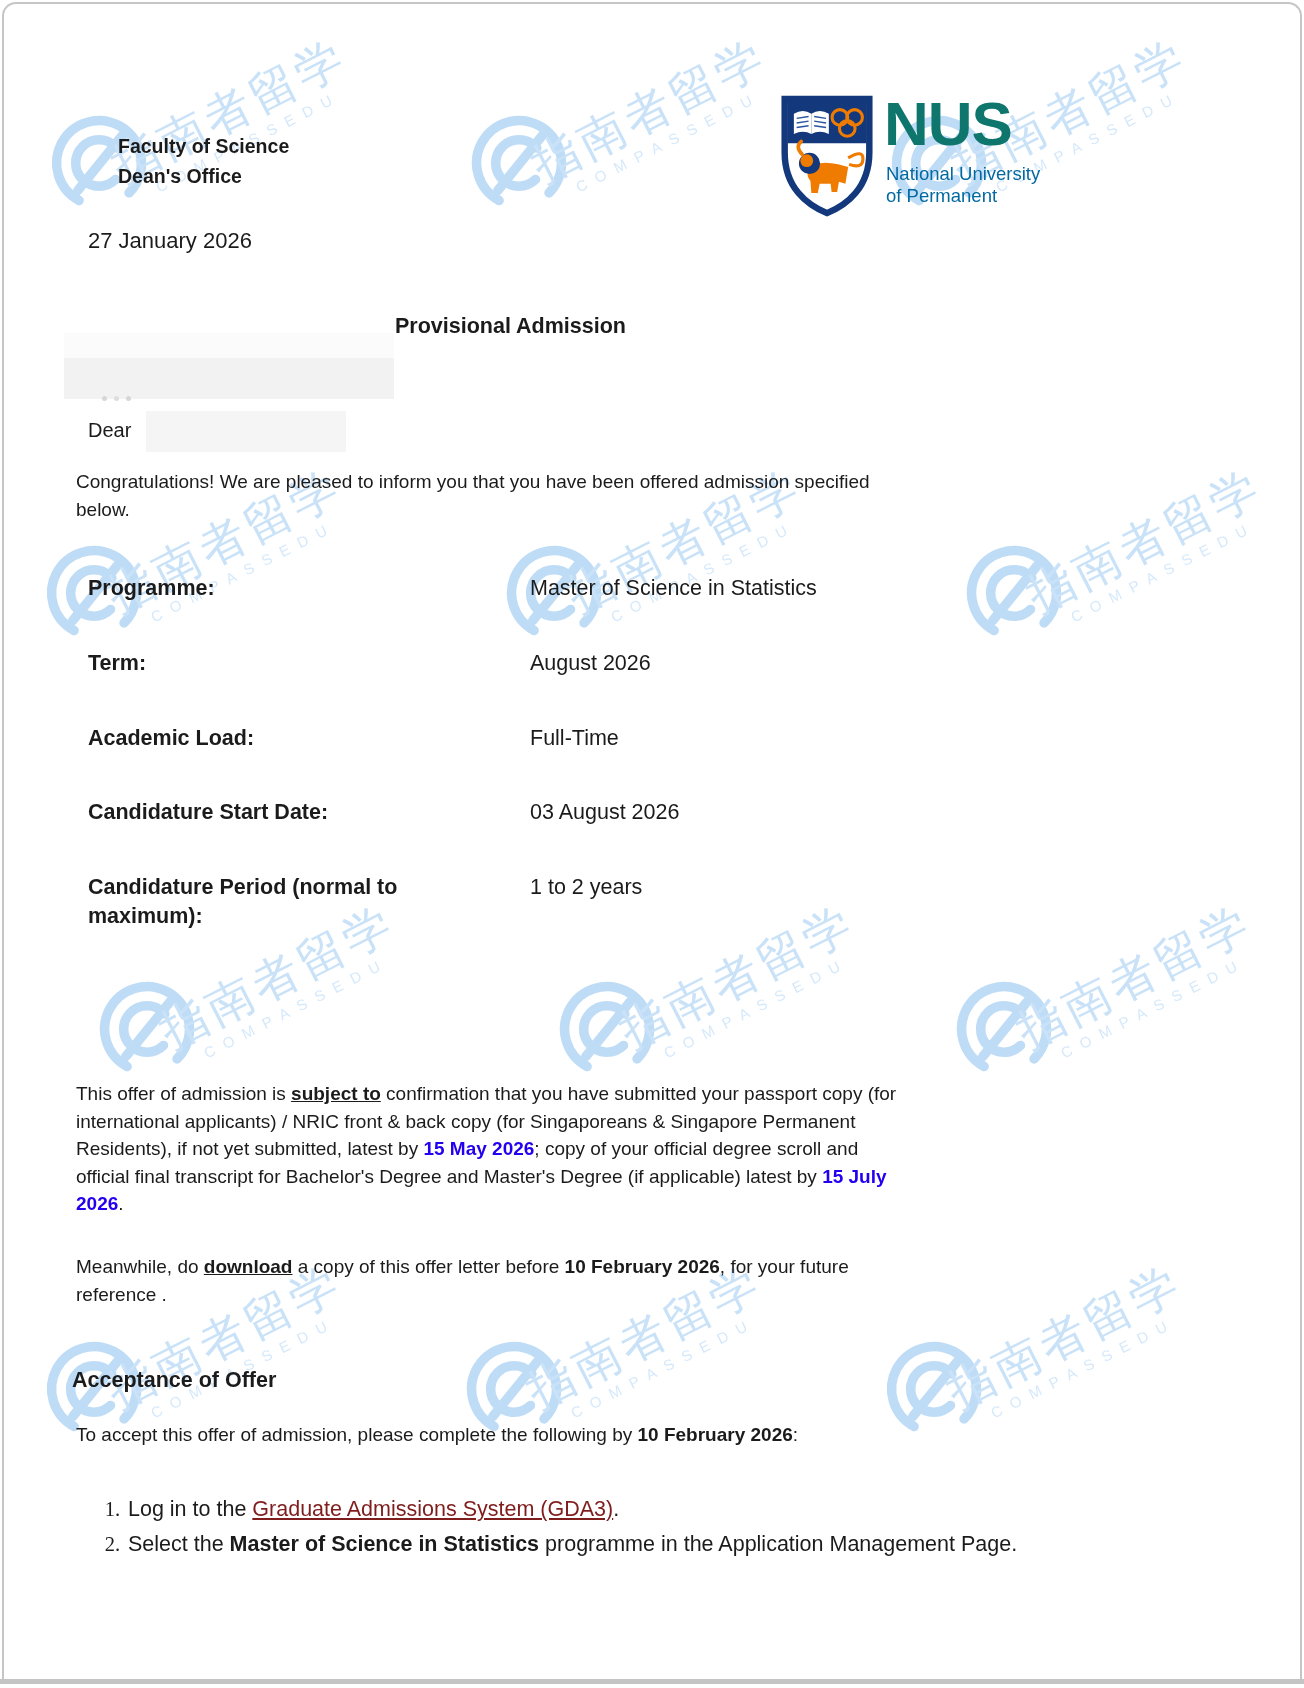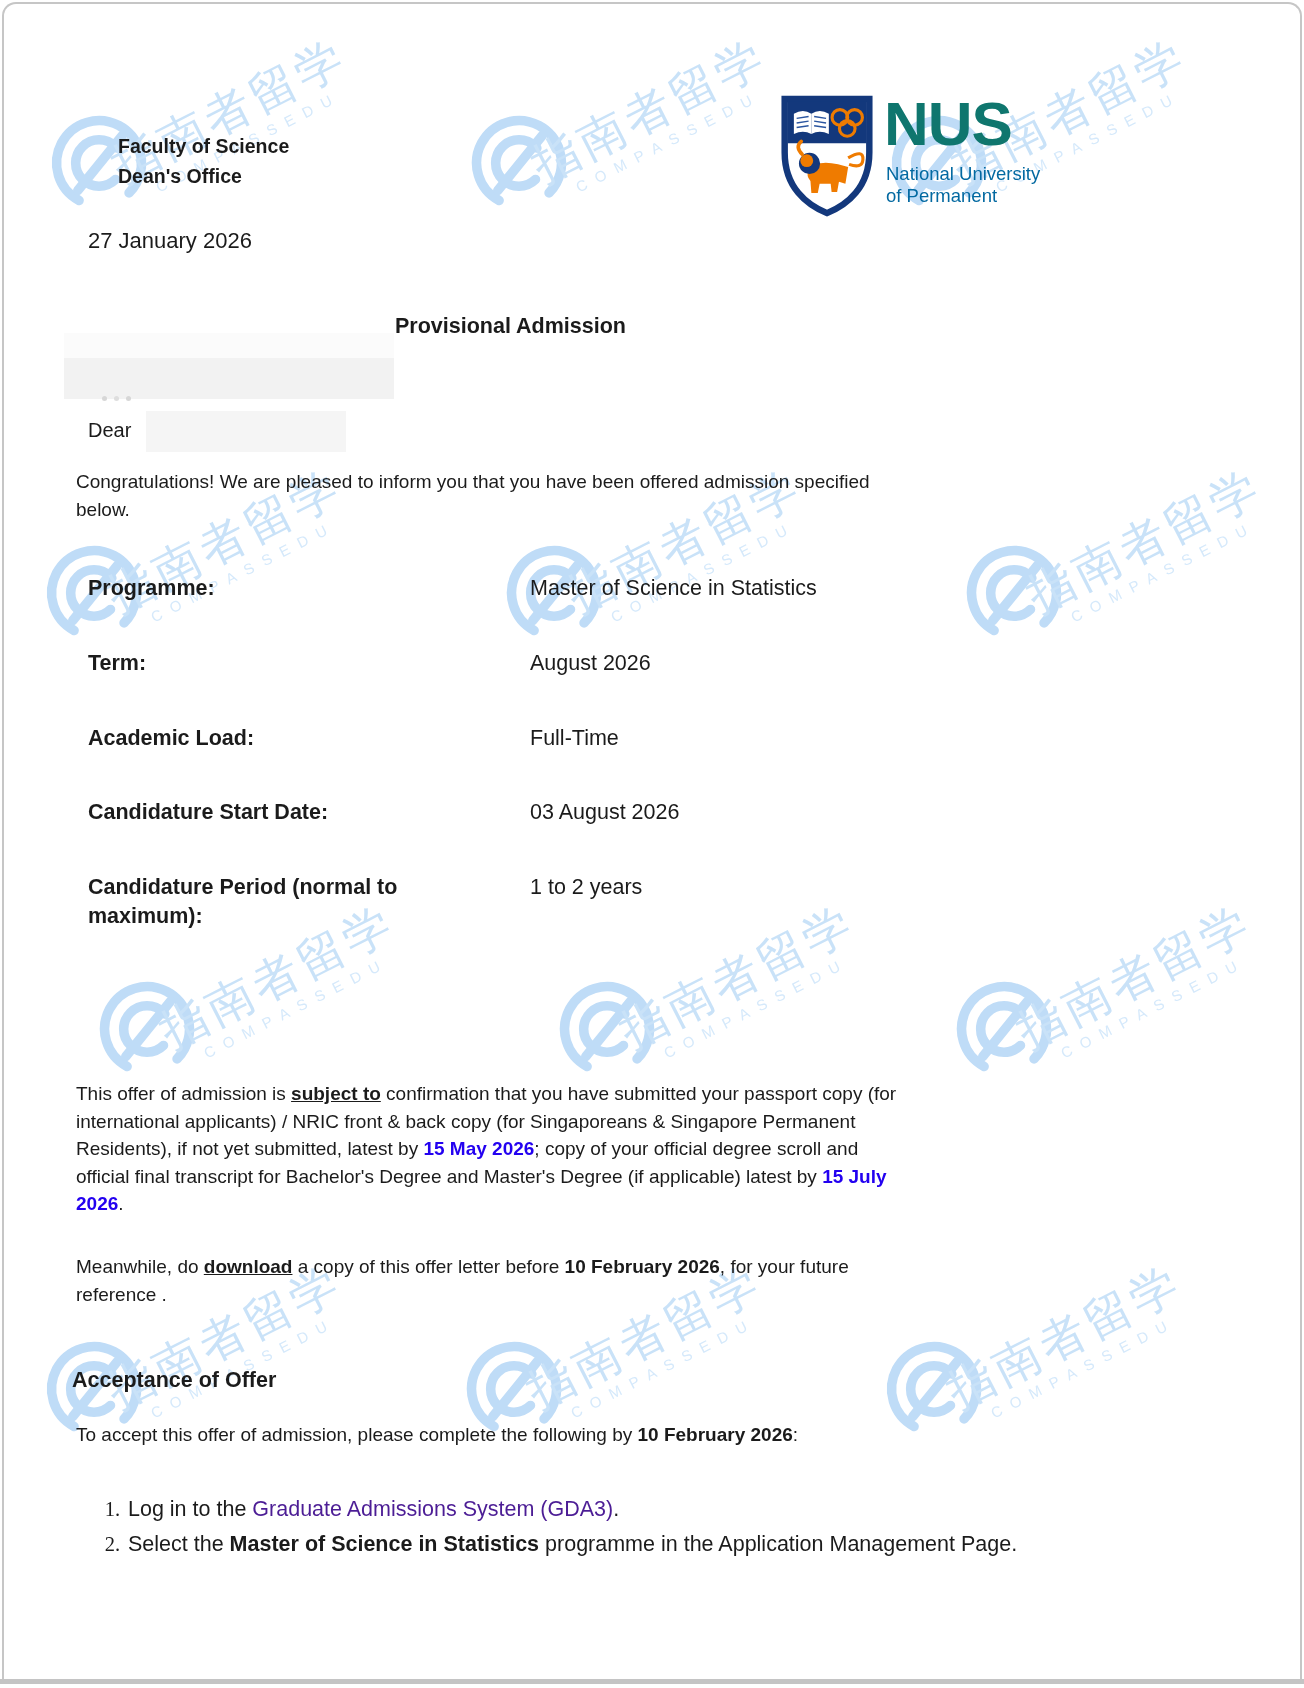--- a/index.html
+++ b/index.html
@@ -32,21 +32,21 @@
   .redact-a::after{content:"";position:absolute;left:38px;bottom:-2px;width:5px;height:5px;border-radius:50%;
     background:#d7d7d7;box-shadow:12px 0 0 #dedede,24px 0 0 #d7d7d7;}
   .redact-b{position:absolute;left:146px;top:411px;width:200px;height:41px;background:rgba(244,244,244,.88);z-index:3;}
   
   .title{position:absolute;left:395px;top:314px;font-size:21.5px;font-weight:700;z-index:2;}
   .salutation{position:absolute;left:88px;top:419px;font-size:20px;z-index:2;}
   .para{position:absolute;left:76px;font-size:19px;line-height:27.5px;z-index:2;white-space:nowrap;}
   .rt-b{font-weight:700;}
   .rt-bu{font-weight:700;text-decoration:underline;}
   .rt-blue{font-weight:700;color:#2301f0;}
-  .rt-link{color:#4c1d95;cursor:pointer;}
+  .rt-link{color:#7f1d1d;text-decoration:underline;cursor:pointer;}
   
   .detail-row{position:absolute;left:0;width:100%;z-index:2;}
   .detail-label{position:absolute;left:88px;top:0;font-size:21.5px;font-weight:700;line-height:29px;white-space:pre-line;}
   .detail-value{position:absolute;left:530px;top:0;font-size:21.5px;line-height:29px;white-space:nowrap;}
   
   .accept-heading{position:absolute;left:72px;top:1368px;font-size:21.5px;font-weight:700;z-index:2;}
   .steps{position:absolute;left:88px;top:1492px;font-size:21.5px;line-height:35px;z-index:2;}
   .step{white-space:nowrap;}
   .step-num{display:inline-block;width:40px;text-align:right;font-family:"Liberation Serif", serif;font-size:20.5px;padding-right:8px;box-sizing:border-box;}
 </style>

